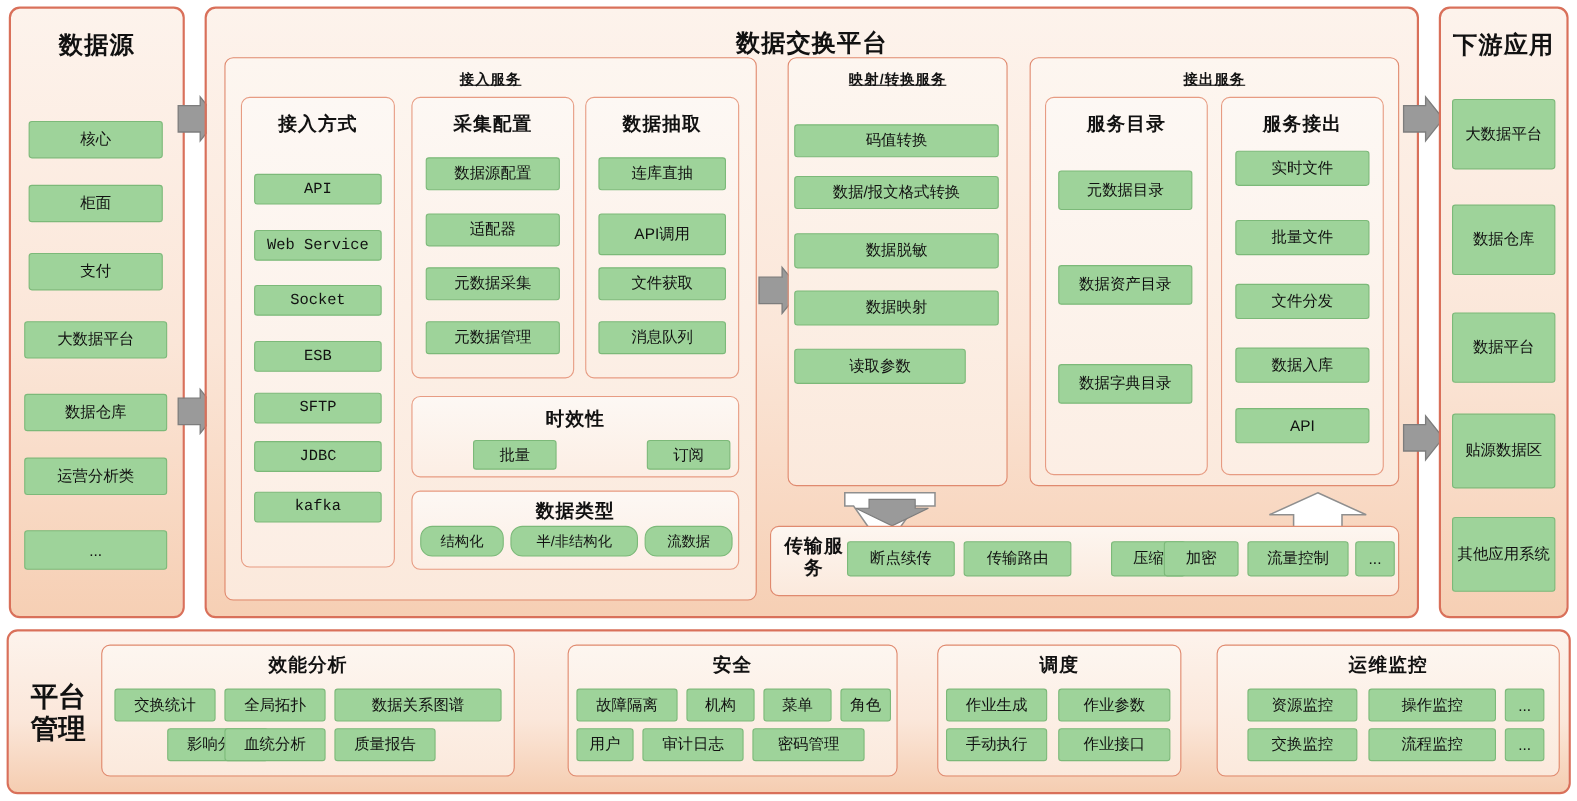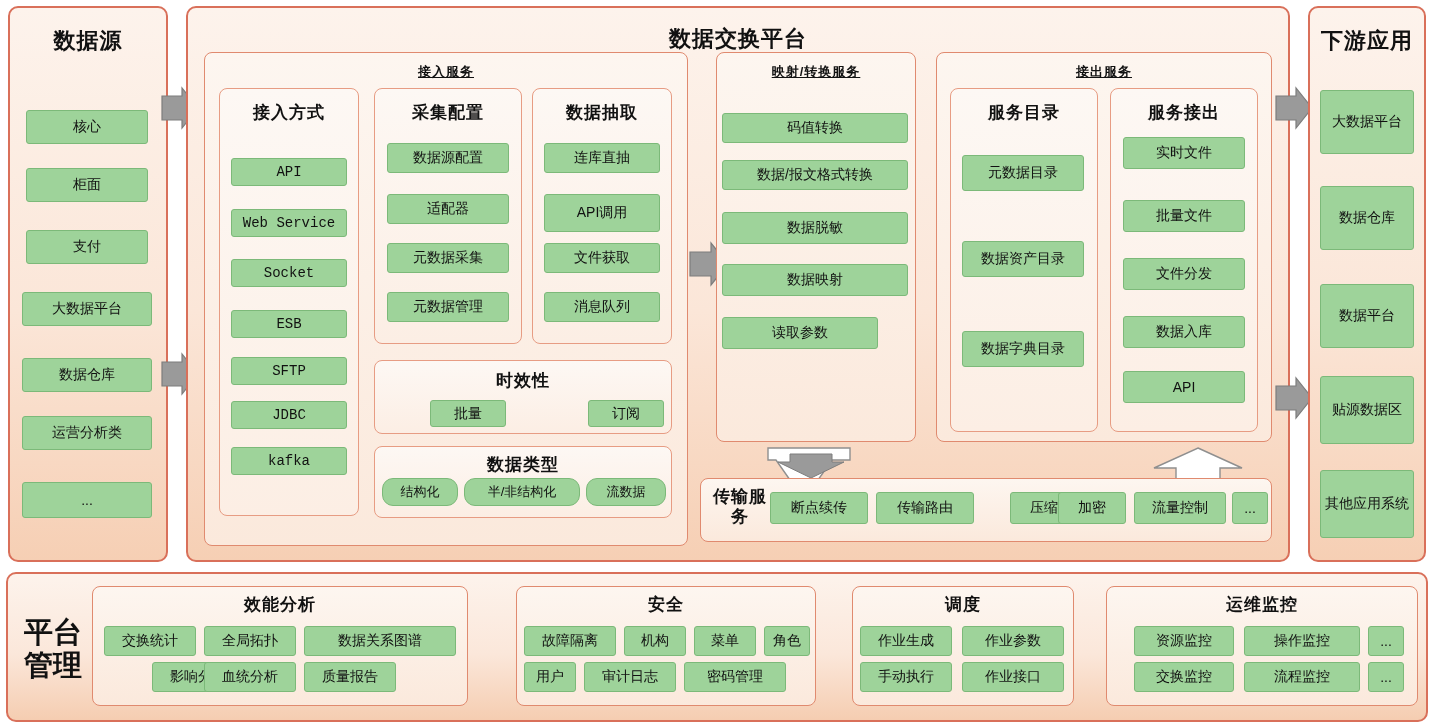--- a/index.html
+++ b/index.html
@@ -47,21 +47,21 @@
   
   .mgmt{
     position:absolute;left:6px;top:572px;width:1422px;height:150px;
     border:2px solid #d9705a;border-radius:10px;
     background:linear-gradient(180deg,#fdf3ec 0%, #fbe7da 55%, #f5cdb1 100%);
     box-sizing:border-box;
   }
   .mgmt-label{
     position:absolute;left:14px;top:16px;width:62px;height:118px;
     display:flex;align-items:center;justify-content:center;text-align:center;
-    font-size:29px;font-weight:bold;line-height:1.15;color:#111;
+    font-size:25px;font-weight:bold;line-height:1.15;color:#111;
   }
 </style>
 </head>
 <body>
 
 <div class="page">
 
   <div class="panel" style="left:8px;top:6px;width:160px;height:556px;">
     <div class="ttl t22" style="position:absolute;left:0;top:18px;width:100%;">数据源</div>
   </div>

